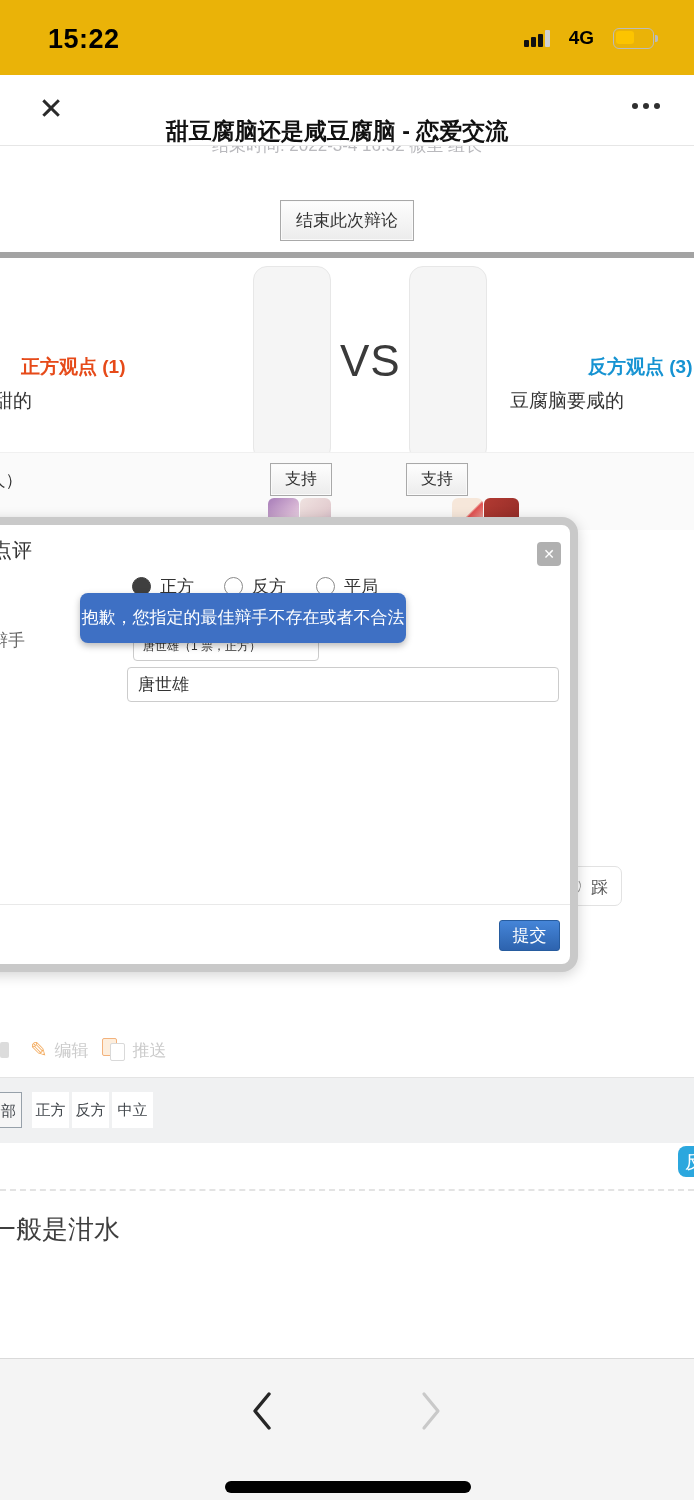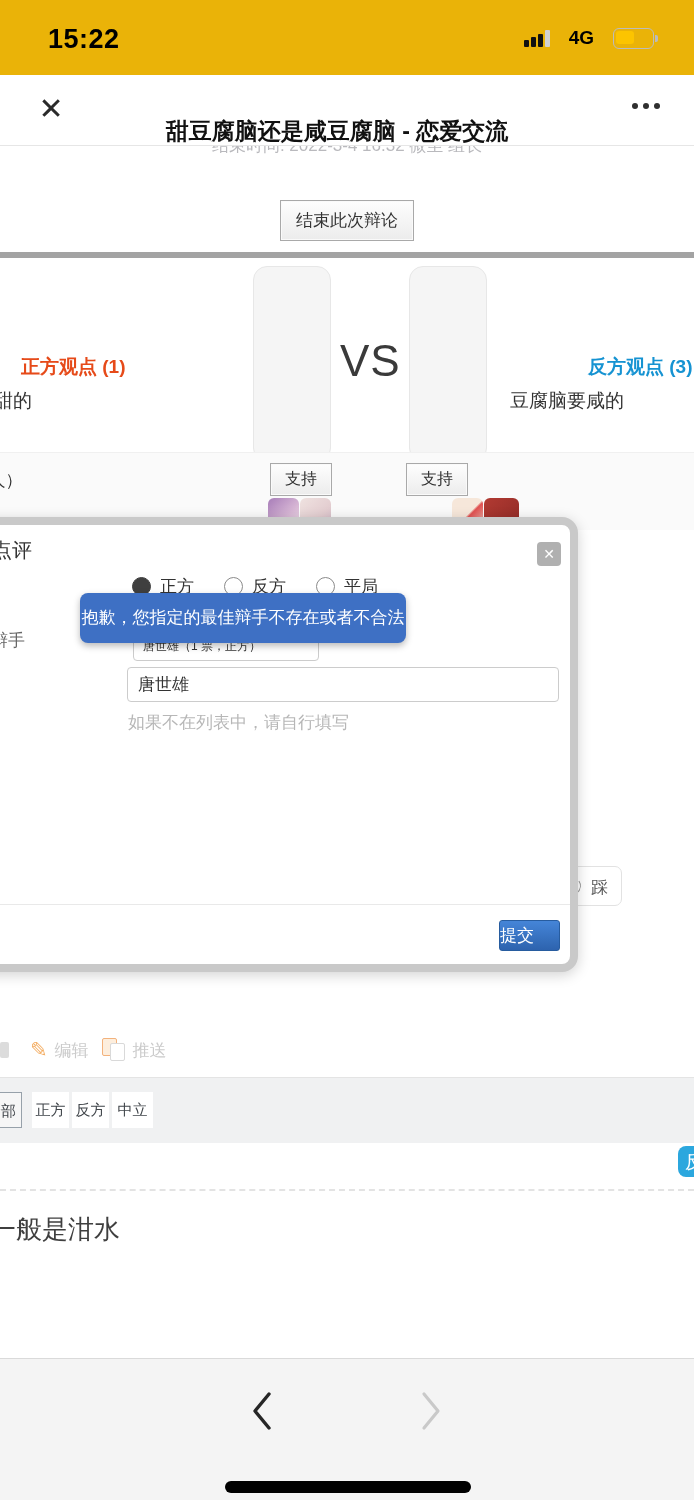--- a/index.html
+++ b/index.html
@@ -64,21 +64,21 @@
   .radio-circle { width:19px; height:19px; border:1.5px solid #8a8a8a; border-radius:50%; background:#fff; }
   .radio-circle.checked { background:#3f3f3f; border-color:#3f3f3f; }
   .radio-lbl { font-size:17px; color:#333; }
   .toast { position:absolute; left:98px; top:68px; width:326px; height:50px; background:#3e70c4; border-radius:8px; color:#fff; font-size:17px; line-height:50px; text-align:center; z-index:6; box-shadow:0 3px 7px rgba(0,0,0,.28); white-space:nowrap; }
   .best-select { position:absolute; left:151px; top:106px; width:186px; height:30px; border:1px solid #ccc; border-radius:4px; background:#fff; font-size:12px; color:#333; line-height:28px; padding-left:9px; white-space:nowrap; overflow:hidden; cursor:pointer; }
   .lbl-debater { position:absolute; left:-25px; top:104px; font-size:17px; color:#666; white-space:nowrap; }
   .best-input { position:absolute; left:145px; top:142px; width:432px; height:35px; border:1px solid #ccc; border-radius:4px; font-size:17px; color:#333; padding:0 10px; background:#fff; font-family:inherit; }
   .hint { position:absolute; left:146px; top:186px; font-size:17px; color:#b7b7b7; white-space:nowrap; }
   .comment-area { position:absolute; left:145px; top:226px; width:432px; height:134px; border:1px solid #ccc; border-radius:4px; font-size:17px; color:#333; padding:8px 10px; resize:none; background:#fff; font-family:inherit; }
   .modal-divider { position:absolute; left:0; top:379px; width:100%; border-top:1px solid #e9e9e9; }
-  .submit-btn { position:absolute; left:517px; top:395px; width:61px; height:31px; background:linear-gradient(#4585d8,#2d63ae); border:1px solid #275c9f; border-radius:3px; color:#fff; font-size:17px; line-height:29px; text-align:left; cursor:pointer; }
+  .submit-btn { position:absolute; left:517px; top:395px; width:61px; height:31px; background:linear-gradient(#4585d8,#2d63ae); border:1px solid #275c9f; border-radius:3px; color:#fff; font-size:17px; line-height:29px; text-align:center; cursor:pointer; }
   
   .post-toolbar { position:absolute; left:0; top:1035px; height:30px; display:flex; align-items:center; gap:13px; }
   .tb-partial { width:9px; height:16px; background:#dcdcdc; border-radius:2px; margin-right:8px; }
   .tb-item { display:flex; align-items:center; gap:7px; cursor:pointer; }
   .pencil { font-size:21px; color:#f4ad62; transform:rotate(0deg); }
   .tb-lbl { font-size:17px; color:#cbcbcb; }
   .copy-ic { position:relative; width:24px; height:24px; }
   .copy-ic .back { position:absolute; left:0; top:0; width:15px; height:18px; border:1.5px solid #f3b27c; background:#fdeedd; border-radius:2px; }
   .copy-ic .front { position:absolute; left:8px; top:5px; width:15px; height:18px; border:1.5px solid #d9d9d9; background:#fff; border-radius:2px; }
   .white-sec-border { position:absolute; left:0; top:1077px; width:100%; border-top:1px solid #e4e4e4; }
@@ -178,21 +178,20 @@
         <span class="radio-lbl">平局</span>
       </span>
     </div>
 
     <div class="lbl-debater">最佳辩手</div>
     <div class="best-select">唐世雄（1 票，正方）</div>
 
     <div class="toast">抱歉，您指定的最佳辩手不存在或者不合法</div>
 
     <input class="best-input" type="text" value="唐世雄" style="">
-    <div class="hint">如果不在列表中，请自行填写</div>
 
 
     <div class="modal-divider"></div>
     <div class="submit-btn">提交</div>
   </div>
 
   <div class="post-toolbar">
     <span class="tb-partial"></span>
     <span class="tb-item">
       <span class="pencil">✎</span>

